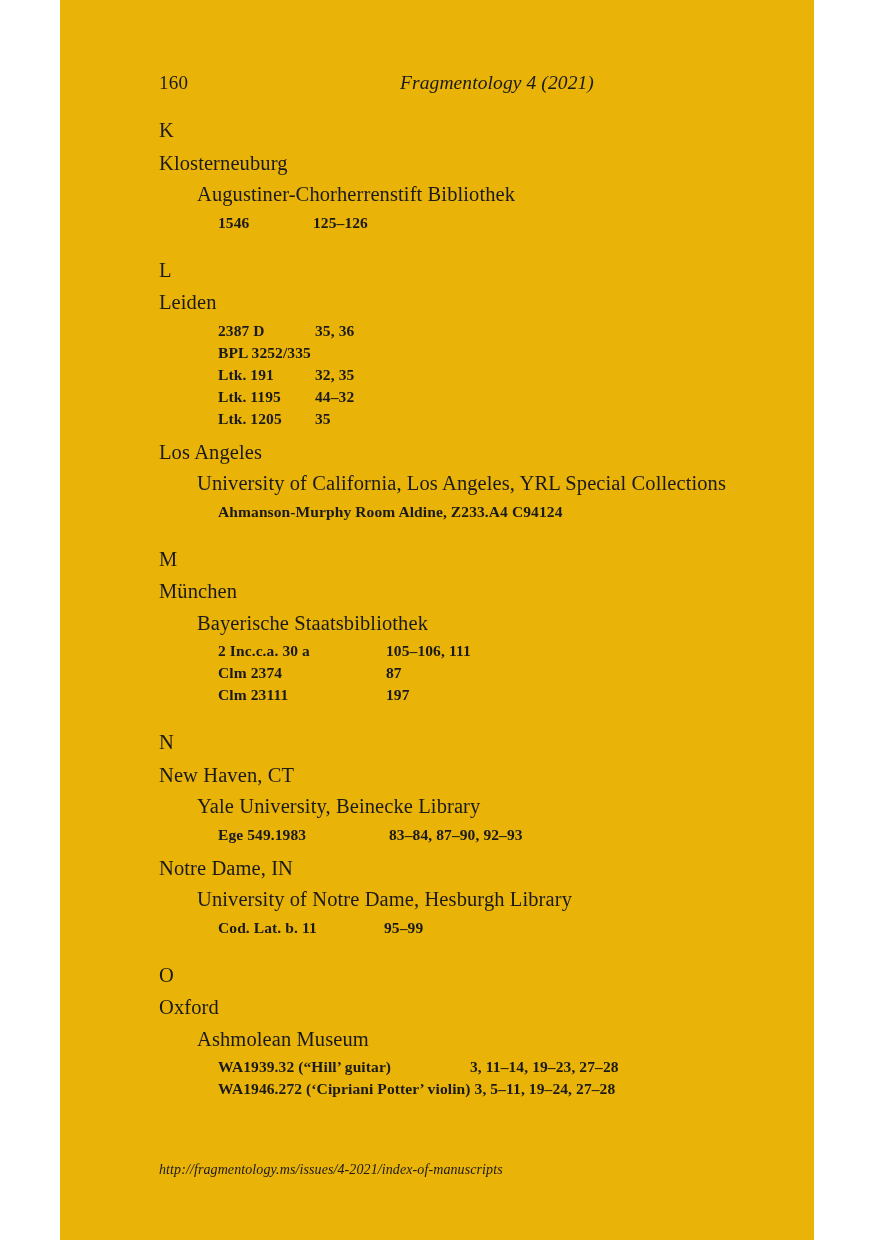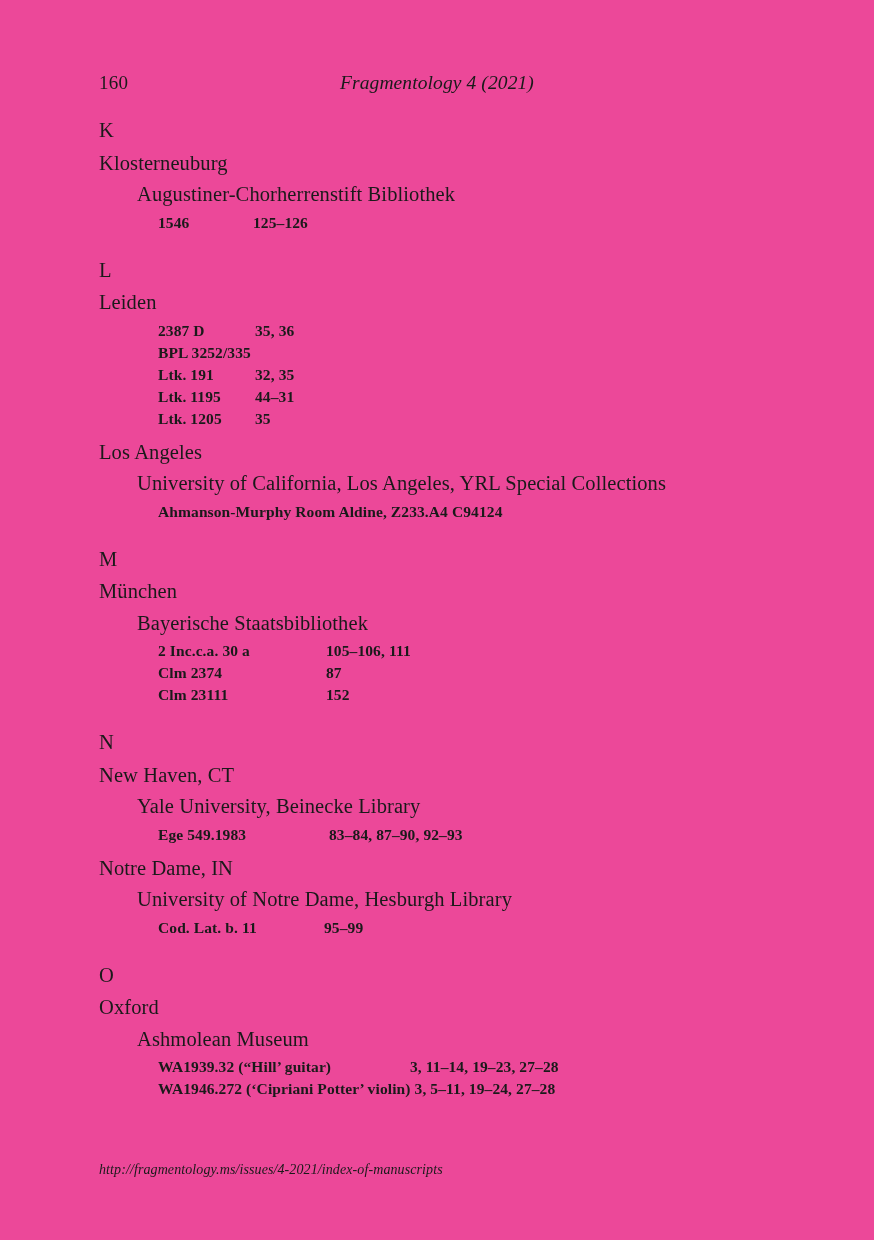--- a/index.html
+++ b/index.html
@@ -2,23 +2,23 @@
 <html><head>
 <meta charset="utf-8">
 <style>
   html, body {
     margin: 0;
     padding: 0;
     background: #ffffff;
   }
   .page {
     position: relative;
-    width: 874px;
+    width: 754px;
     height: 1240px;
-    background: #ec4899;
+    background: #eab308;
     margin: 0 auto;
     overflow: hidden;
     font-family: "Liberation Serif", "DejaVu Serif", serif;
     color: #1a1a1a;
     -webkit-font-smoothing: antialiased;
   }
 
   
   .runhead {
     position: absolute;
@@ -142,21 +142,21 @@
       <div class="entry">
         <span class="shelf">2387 D</span><span class="pages">35, 36</span>
       </div>
       <div class="entry">
         <span class="shelf">BPL 3252/335</span><span class="pages"></span>
       </div>
       <div class="entry">
         <span class="shelf">Ltk. 191</span><span class="pages">32, 35</span>
       </div>
       <div class="entry">
-        <span class="shelf">Ltk. 1195</span><span class="pages">44–31</span>
+        <span class="shelf">Ltk. 1195</span><span class="pages">44–32</span>
       </div>
       <div class="entry">
         <span class="shelf">Ltk. 1205</span><span class="pages">35</span>
       </div>
     </div>
 
     <div class="city tight">Los Angeles</div>
     <div class="institution">University of California, Los Angeles, YRL Special Collections</div>
     <div class="entries col-w214">
       <div class="entry">
@@ -168,21 +168,21 @@
     <div class="city">München</div>
     <div class="institution">Bayerische Staatsbibliothek</div>
     <div class="entries col-w168">
       <div class="entry">
         <span class="shelf">2 Inc.c.a. 30 a</span><span class="pages">105–106, 111</span>
       </div>
       <div class="entry">
         <span class="shelf">Clm 2374</span><span class="pages">87</span>
       </div>
       <div class="entry">
-        <span class="shelf">Clm 23111</span><span class="pages">152</span>
+        <span class="shelf">Clm 23111</span><span class="pages">197</span>
       </div>
     </div>
 
     <div class="letter spaced">N</div>
     <div class="city">New Haven, CT</div>
     <div class="institution">Yale University, Beinecke Library</div>
     <div class="entries col-w171">
       <div class="entry">
         <span class="shelf">Ege 549.1983</span><span class="pages">83–84, 87–90, 92–93</span>
       </div>

